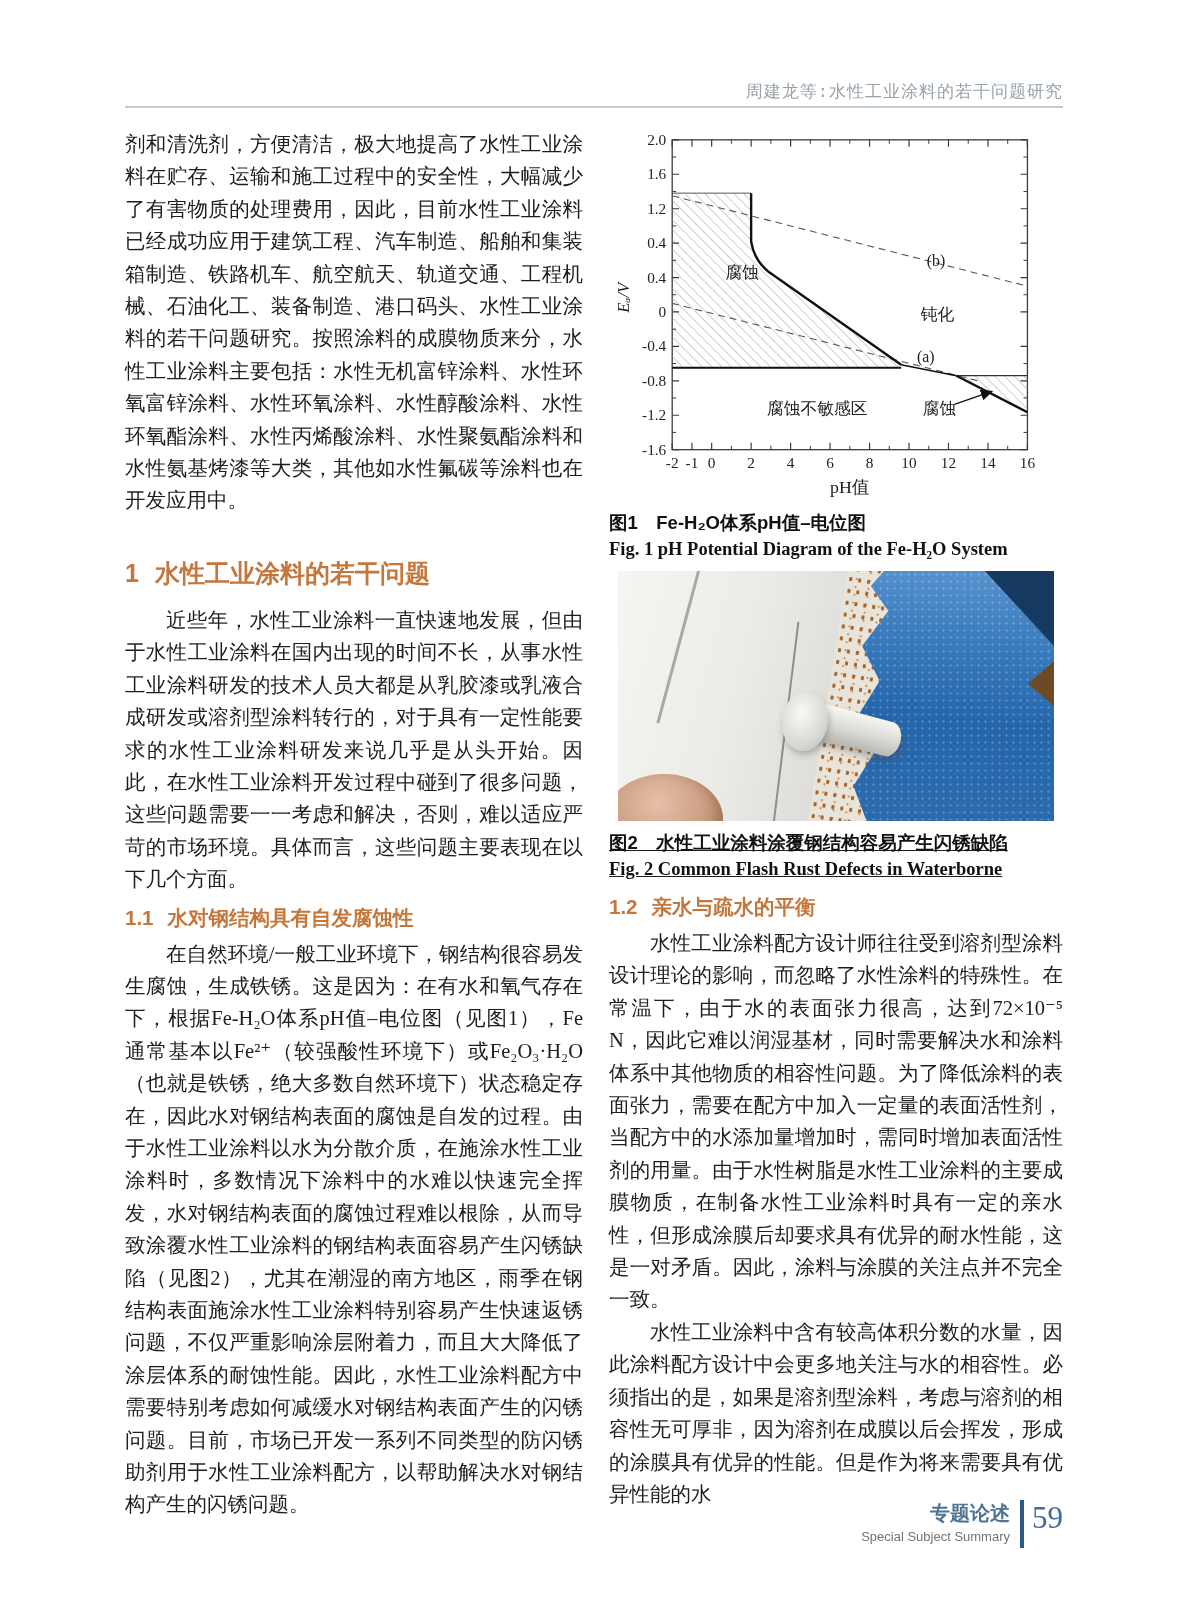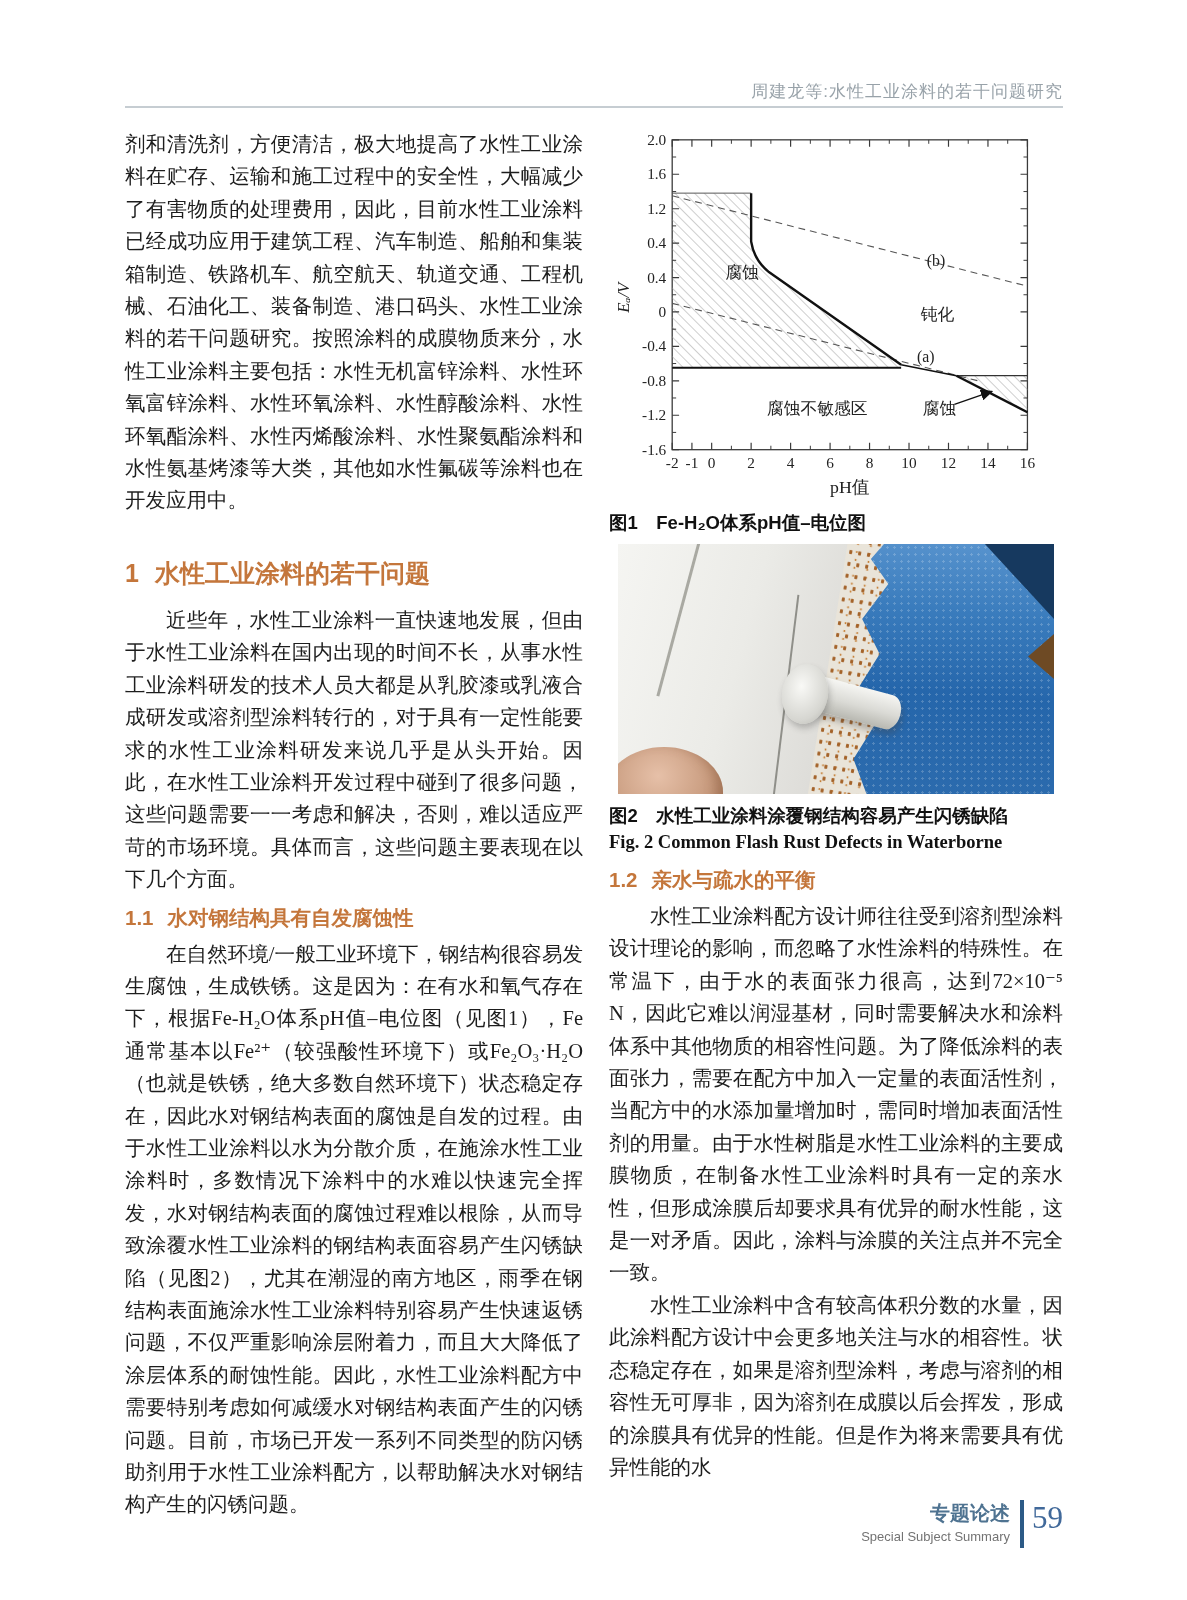--- a/index.html
+++ b/index.html
@@ -1,39 +1,39 @@
 <!DOCTYPE html>
 <html><head>
 <meta charset="utf-8">
 <style>
   html,body{margin:0;padding:0;background:#ffffff;}
   body{width:1187px;height:1600px;position:relative;overflow:hidden;
        font-family:"Liberation Serif","DejaVu Serif",serif;color:#1d1d1d;}
-  .running-head{position:absolute;top:80px;right:124px;font-family:Liberation Sans, sans-serif;
+  .running-head{position:absolute;top:80px;right:124px;font-family:Liberation Mono, monospace;
        font-size:17px;color:#98a2a9;letter-spacing:1px;}
   .head-rule{position:absolute;top:106px;left:125px;right:124px;height:2px;background:#c6cdd2;}
   .columns{position:absolute;top:128px;left:125px;right:124px;display:flex;gap:26px;}
   .col-left{width:458px;flex:none;}
   .col-right{width:454px;flex:none;}
   p.body-text{margin:0;font-size:20.5px;line-height:32.4px;text-align:justify;text-indent:2em;color:#1d1d1d;}
   p.no-indent{text-indent:0;}
   .sec-h1{margin:40px 0 14px 0;font-family:"Liberation Sans","DejaVu Sans",sans-serif;
        font-size:25px;font-weight:bold;color:#c4763b;}
   .sec-h1 .sec-num{margin-right:16px;}
   .sec-h2{margin:8px 0 6px 0;font-family:"Liberation Sans","DejaVu Sans",sans-serif;
        font-size:20.5px;font-weight:bold;color:#c4763b;}
   .sec-h2 .sec-num{margin-right:14px;}
   figure{margin:0;}
   .fig1 svg{display:block;margin:0 auto;}
   figcaption{text-align:left;}
   .cap-zh{font-family:"Liberation Sans","DejaVu Sans",sans-serif;font-weight:bold;font-size:18.5px;
        color:#111;margin-top:8px;line-height:27px;}
   .cap-en{font-family:"Liberation Serif","DejaVu Serif",serif;font-weight:bold;font-size:18.5px;
        color:#111;line-height:27px;}
-  .photo-fig{margin-top:8px;margin-bottom:10px;}
+  .photo-fig{margin-top:8px;margin-bottom:10px;text-decoration:underline;}
   .photo{position:relative;width:436px;height:250px;margin:4px auto 0 auto;overflow:hidden;
        background:linear-gradient(105deg,#f5f5f2 0%,#ebebe7 30%,#dddcd8 52%,#d2d1cd 62%,#cfcecb 100%);}
   .seam-left{position:absolute;left:14%;top:-8%;width:3px;height:70%;background:#a9a9a2;transform:rotate(15deg);}
   .seam-mid{position:absolute;left:38%;top:20%;width:2px;height:88%;background:#8f8f89;transform:rotate(7deg);}
   .rust-band{position:absolute;left:48%;top:-12%;width:18%;height:130%;transform:rotate(9deg);
        background-color:#e9e4d9;
        background-image:radial-gradient(#a4632a 1.4px,transparent 1.9px),radial-gradient(#c57f36 1px,transparent 1.4px);
        background-size:9px 12px,13px 8px;background-position:0 0,4px 5px;}
   .blue-area{position:absolute;inset:0;
        background:linear-gradient(185deg,#5a95cf 0%,#3a7cbd 26%,#2566ab 55%,#2d6cae 100%);
@@ -143,20 +143,21 @@
 
         <text class="chart-txt" x="118" y="152" font-size="17">腐蚀</text>
         <text class="chart-txt" x="316" y="195" font-size="17">钝化</text>
         <text class="chart-txt" x="160" y="290" font-size="17">腐蚀不敏感区</text>
         <text class="chart-txt" x="318" y="290" font-size="17">腐蚀</text>
         <text class="chart-txt" x="322" y="140" font-size="16">(b)</text>
         <text class="chart-txt" x="312" y="237" font-size="16">(a)</text>
       </svg>
       <figcaption>
         <div class="cap-zh">图1　Fe-H₂O体系pH值–电位图</div>
+        <div class="cap-en">Fig. 1 pH Potential Diagram of the Fe-H₂O System</div>
       </figcaption>
     </figure>
 
     <figure class="photo-fig">
       <div class="photo">
         <div class="seam-left"></div>
         <div class="seam-mid"></div>
         <div class="rust-band"></div>
         <div class="blue-area"></div>
         <div class="blue-dark"></div>
@@ -166,21 +167,21 @@
         <div class="finger"></div>
       </div>
       <figcaption>
         <div class="cap-zh">图2　水性工业涂料涂覆钢结构容易产生闪锈缺陷</div>
         <div class="cap-en">Fig. 2 Common Flash Rust Defects in Waterborne</div>
       </figcaption>
     </figure>
 
     <h3 class="sec-h2"><span class="sec-num">1.2</span><span>亲水与疏水的平衡</span></h3>
     <p class="body-text">水性工业涂料配方设计师往往受到溶剂型涂料设计理论的影响，而忽略了水性涂料的特殊性。在常温下，由于水的表面张力很高，达到72×10⁻⁵ N，因此它难以润湿基材，同时需要解决水和涂料体系中其他物质的相容性问题。为了降低涂料的表面张力，需要在配方中加入一定量的表面活性剂，当配方中的水添加量增加时，需同时增加表面活性剂的用量。由于水性树脂是水性工业涂料的主要成膜物质，在制备水性工业涂料时具有一定的亲水性，但形成涂膜后却要求具有优异的耐水性能，这是一对矛盾。因此，涂料与涂膜的关注点并不完全一致。</p>
-    <p class="body-text">水性工业涂料中含有较高体积分数的水量，因此涂料配方设计中会更多地关注与水的相容性。状态稳定存在，如果是溶剂型涂料，考虑与溶剂的相容性无可厚非，因为溶剂在成膜以后会挥发，形成的涂膜具有优异的性能。但是作为将来需要具有优异性能的水</p>
+    <p class="body-text">水性工业涂料中含有较高体积分数的水量，因此涂料配方设计中会更多地关注与水的相容性。必须指出的是，如果是溶剂型涂料，考虑与溶剂的相容性无可厚非，因为溶剂在成膜以后会挥发，形成的涂膜具有优异的性能。但是作为将来需要具有优异性能的水</p>
   </section>
 </main>
 
 <footer class="page-footer">
   <div class="footer-labels">
     <div class="footer-zh">专题论述</div>
     <div class="footer-en">Special Subject Summary</div>
   </div>
   <div class="footer-bar"></div>
   <div class="footer-page">59</div>

